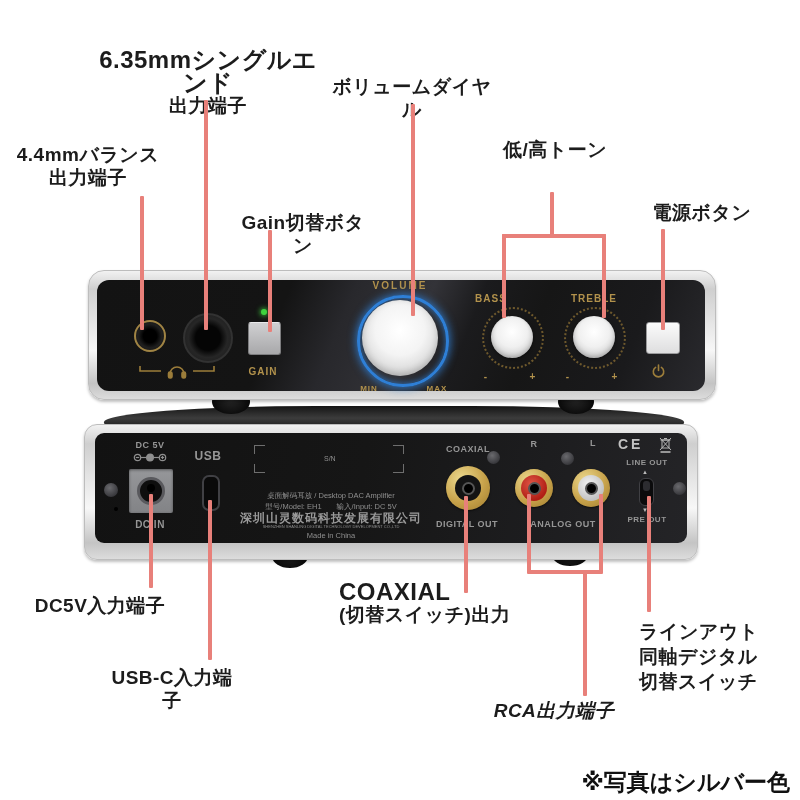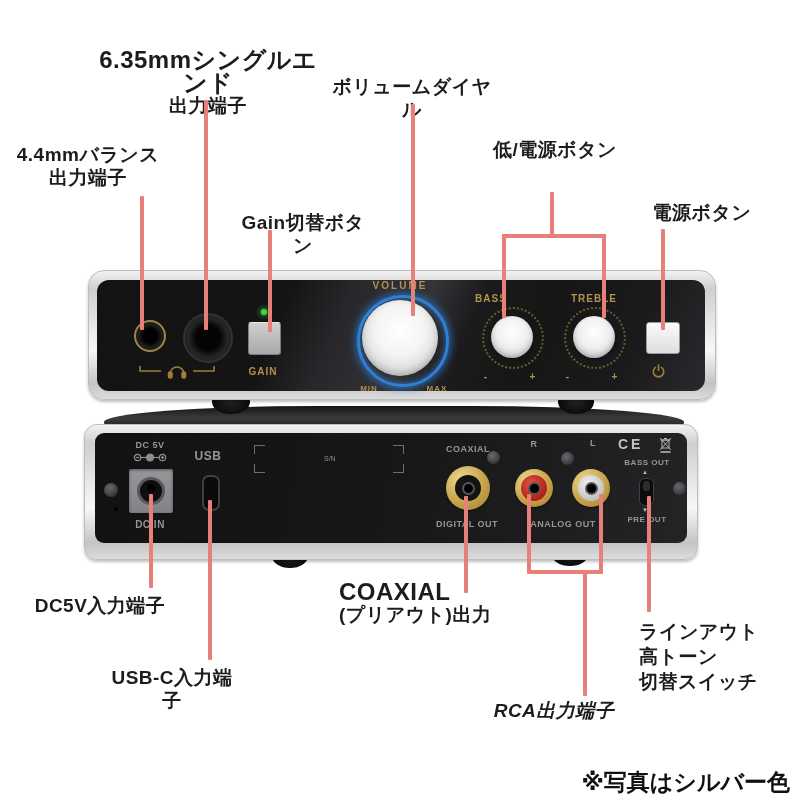--- a/index.html
+++ b/index.html
@@ -88,21 +88,21 @@
   </div>
   <div class="line" style="left:140px;top:196px;height:134px;"></div>
 
   <div class="lbl center" style="left:323px;top:75px;width:178px;">ボリュームダイヤル</div>
   <div class="line" style="left:411px;top:104px;height:212px;"></div>
 
   <div class="lbl center" style="left:233px;top:211px;width:140px;">Gain切替ボタン</div>
   <div class="line" style="left:268px;top:230px;height:102px;"></div>
 
   <div class="lbl center" style="left:460px;top:136px;width:190px;line-height:27px;">
-    <div>低/電源ボタン</div>
+    <div>低/高トーン</div>
   </div>
   <div class="line" style="left:550px;top:192px;height:44px;"></div>
   <div class="hline" style="left:502px;top:234px;width:104px;"></div>
   <div class="line" style="left:502px;top:234px;height:84px;"></div>
   <div class="line" style="left:602px;top:234px;height:84px;"></div>
 
   <div class="lbl center" style="left:652px;top:201px;width:100px;">電源ボタン</div>
   <div class="line" style="left:661px;top:229px;height:101px;"></div>
 
   <div class="abs band" style="left:104px;top:406px;width:580px;height:22px;z-index:1;"></div>
@@ -191,20 +191,27 @@
       <div class="abs usbc" style="left:107px;top:42px;width:14px;height:32px;"></div>
 
       <div class="abs" style="left:159px;top:12px;width:150px;height:28px;">
         <span class="sn-corner c-tl"></span>
           <span class="sn-corner c-tr"></span>
         <span class="sn-corner c-bl"></span>
           <span class="sn-corner c-br"></span>
         <div class="abs tinytxt" style="left:70px;top:10px;font-size:7px;">S/N</div>
       </div>
 
+      <div class="abs center tinytxt" style="left:66px;top:58px;width:340px;">
+        <div style="font-size:7.5px;line-height:10px;">桌面解码耳放 / Desktop DAC Amplifier</div>
+        <div style="font-size:7.5px;line-height:11px;">型号/Model: EH1　　输入/Input: DC 5V</div>
+        <div style="font-size:12px;line-height:12px;font-weight:700;letter-spacing:1px;color:#9a9a9a;">深圳山灵数码科技发展有限公司</div>
+        <div style="font-size:4px;line-height:6px;">SHENZHEN SHANLING DIGITAL TECHNOLOGY DEVELOPMENT CO.,LTD</div>
+        <div style="font-size:7.5px;line-height:11px;">Made in China</div>
+      </div>
 
       <div class="abs gray center" style="left:343px;top:11px;width:60px;font-size:9px;">COAXIAL</div>
       <div class="abs rca rca-gold" style="left:351px;top:33px;">
         <div class="rca-mid" style="background:#141414;">
             <div class="rca-hole"></div>
           </div>
       </div>
       <div class="abs gray center" style="left:322px;top:86px;width:100px;font-size:9px;">DIGITAL OUT</div>
 
       <div class="abs screw" style="left:392px;top:18px;width:13px;height:13px;"></div>
@@ -230,49 +237,49 @@
       <svg class="abs" style="left:564px;top:4px;" width="13" height="16" viewBox="0 0 13 16">
         <g stroke="#b5b5b5" stroke-width="1" fill="none">
           <rect x="3" y="3" width="7" height="8"></rect>
           <line x1="1.5" y1="3" x2="11.5" y2="3"></line>
           <line x1="5" y1="1.5" x2="8" y2="1.5"></line>
           <line x1="1" y1="1" x2="12" y2="13"></line>
           <line x1="12" y1="1" x2="1" y2="13"></line>
           <line x1="1.5" y1="15" x2="11.5" y2="15" stroke-width="1.6"></line>
         </g>
       </svg>
-      <div class="abs gray center" style="left:522px;top:25px;width:60px;font-size:8px;">BASS OUT</div>
+      <div class="abs gray center" style="left:522px;top:25px;width:60px;font-size:8px;">LINE OUT</div>
       <div class="abs center" style="left:540px;top:36px;width:20px;font-size:6px;color:#bbb;">▲</div>
       <div class="abs toggle" style="left:544px;top:45px;width:13px;height:26px;">
           <i></i>
         </div>
       <div class="abs center" style="left:540px;top:74px;width:20px;font-size:6px;color:#bbb;">▼</div>
       <div class="abs gray center" style="left:522px;top:82px;width:60px;font-size:8px;">PRE OUT</div>
     </div>
   </div>
 
   <div class="line" style="left:149px;top:494px;height:94px;"></div>
   <div class="lbl center" style="left:30px;top:594px;width:140px;">DC5V入力端子</div>
 
   <div class="line" style="left:208px;top:500px;height:160px;"></div>
   <div class="lbl center" style="left:102px;top:666px;width:140px;">USB-C入力端子</div>
 
   <div class="line" style="left:464px;top:496px;height:97px;"></div>
   <div class="lbl left" style="left:339px;top:580px;width:175px;">
     <div class="big">COAXIAL</div>
-    <div>(プリアウト)出力</div>
+    <div>(切替スイッチ)出力</div>
   </div>
 
   <div class="line" style="left:527px;top:494px;height:78px;"></div>
   <div class="line" style="left:599px;top:494px;height:78px;"></div>
   <div class="hline" style="left:527px;top:570px;width:76px;"></div>
   <div class="line" style="left:583px;top:572px;height:124px;"></div>
   <div class="lbl center" style="left:489px;top:699px;width:130px;font-style:italic;">RCA出力端子</div>
 
   <div class="line" style="left:647px;top:496px;height:116px;"></div>
   <div class="lbl left" style="left:639px;top:619px;width:130px;line-height:25px;">
     <div>ラインアウト</div>
-    <div>高トーン</div>
+    <div>同軸デジタル</div>
     <div>切替スイッチ</div>
   </div>
 
   <div class="footnote right" style="left:500px;top:767px;width:290px;">※写真はシルバー色</div>
 </div>
 
 </body></html>

